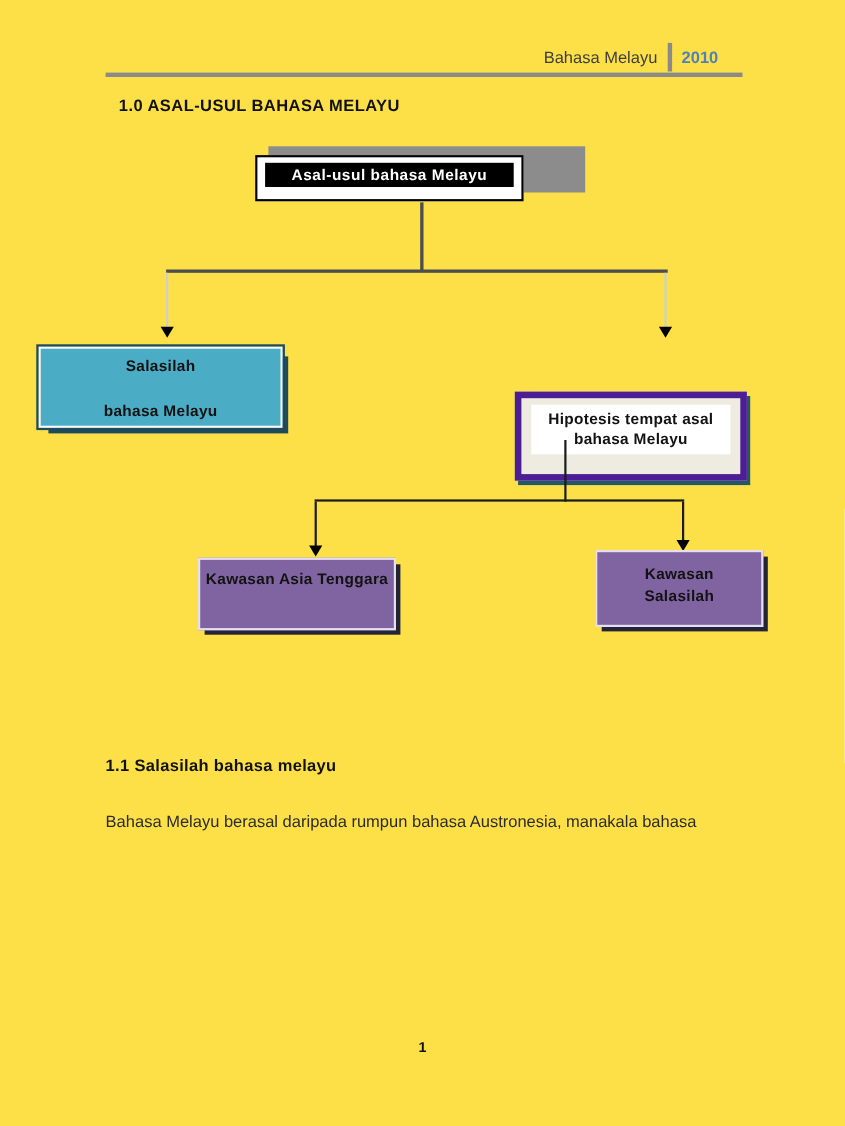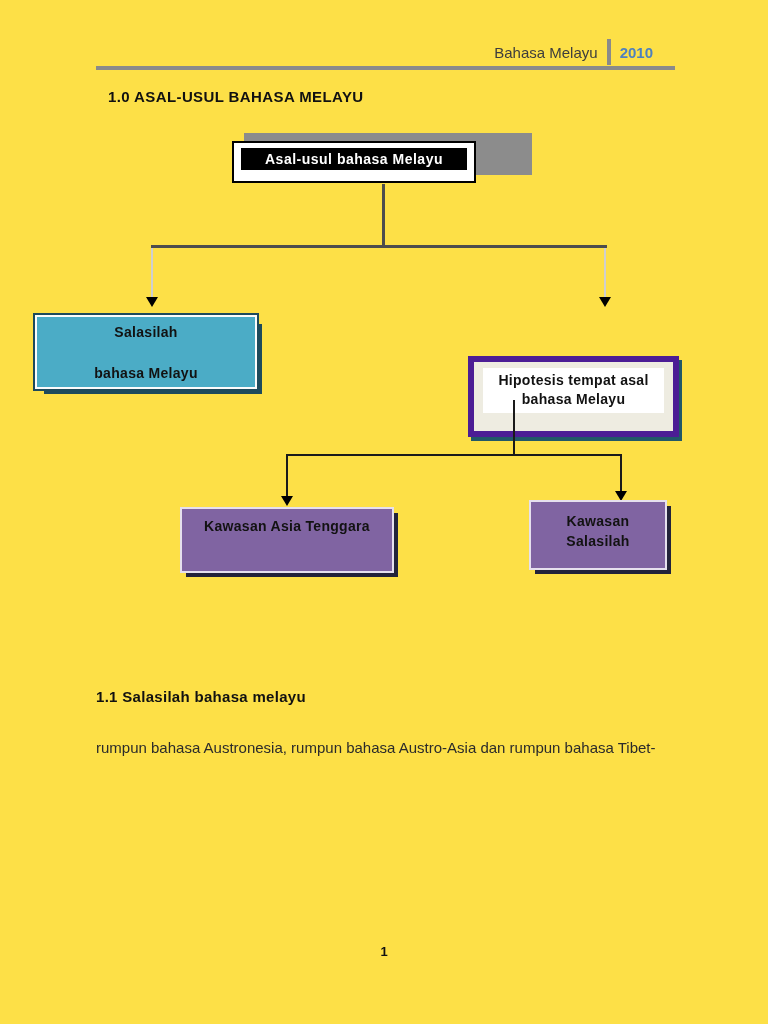--- a/index.html
+++ b/index.html
@@ -54,22 +54,22 @@
   }
   .hipotesis-title{
     margin:6px 9px 0 9px;background:#ffffff;padding:3px 0 4px 0;
     font-size:14px;font-weight:bold;color:#121212;text-align:center;line-height:19px;letter-spacing:.3px;
   }
   .box-purple{
     position:absolute;box-sizing:border-box;background:#8064a2;
     border:2px solid #e6e0ee;box-shadow:5px 5px 0 -1px #23233a;
     font-size:14px;font-weight:bold;color:#121212;text-align:center;letter-spacing:.3px;
   }
-  .box-kawasan-asia{left:180px;top:507px;width:214px;height:66px;padding-top:9px;}
-  .box-kawasan-nusantara{left:529px;top:500px;width:138px;height:70px;padding-top:9px;line-height:20px;}
+  .box-kawasan-asia{left:180px;top:507px;width:180px;height:66px;padding-top:9px;}
+  .box-kawasan-nusantara{left:541px;top:500px;width:153px;height:70px;padding-top:9px;line-height:20px;}
   
   .paragraph{position:absolute;left:96px;top:735px;width:585px;font-size:15px;color:#2b2b2b;}
   .paragraph .pline{height:26px;line-height:26px;white-space:nowrap;}
   .page-number{position:absolute;left:0;top:944px;width:768px;text-align:center;
     font-size:13px;font-weight:bold;color:#111;}
 </style>
 </head>
 <body>
 
 <div class="page">
@@ -119,18 +119,18 @@
 
     <div class="box-purple box-kawasan-nusantara">
       <span>Kawasan</span><br>
       <span>Salasilah</span>
     </div>
   </div>
 
   <div class="h-sub">1.1 Salasilah bahasa melayu</div>
 
   <div class="paragraph">
-    <div class="pline">rumpun bahasa Austronesia, rumpun bahasa Austro-Asia dan rumpun bahasa Tibet-</div>
+    <div class="pline">Bahasa Melayu berasal daripada rumpun bahasa Austronesia, manakala bahasa</div>
   </div>
 
   <div class="page-number">1</div>
 
 </div>
 
 </body></html>

